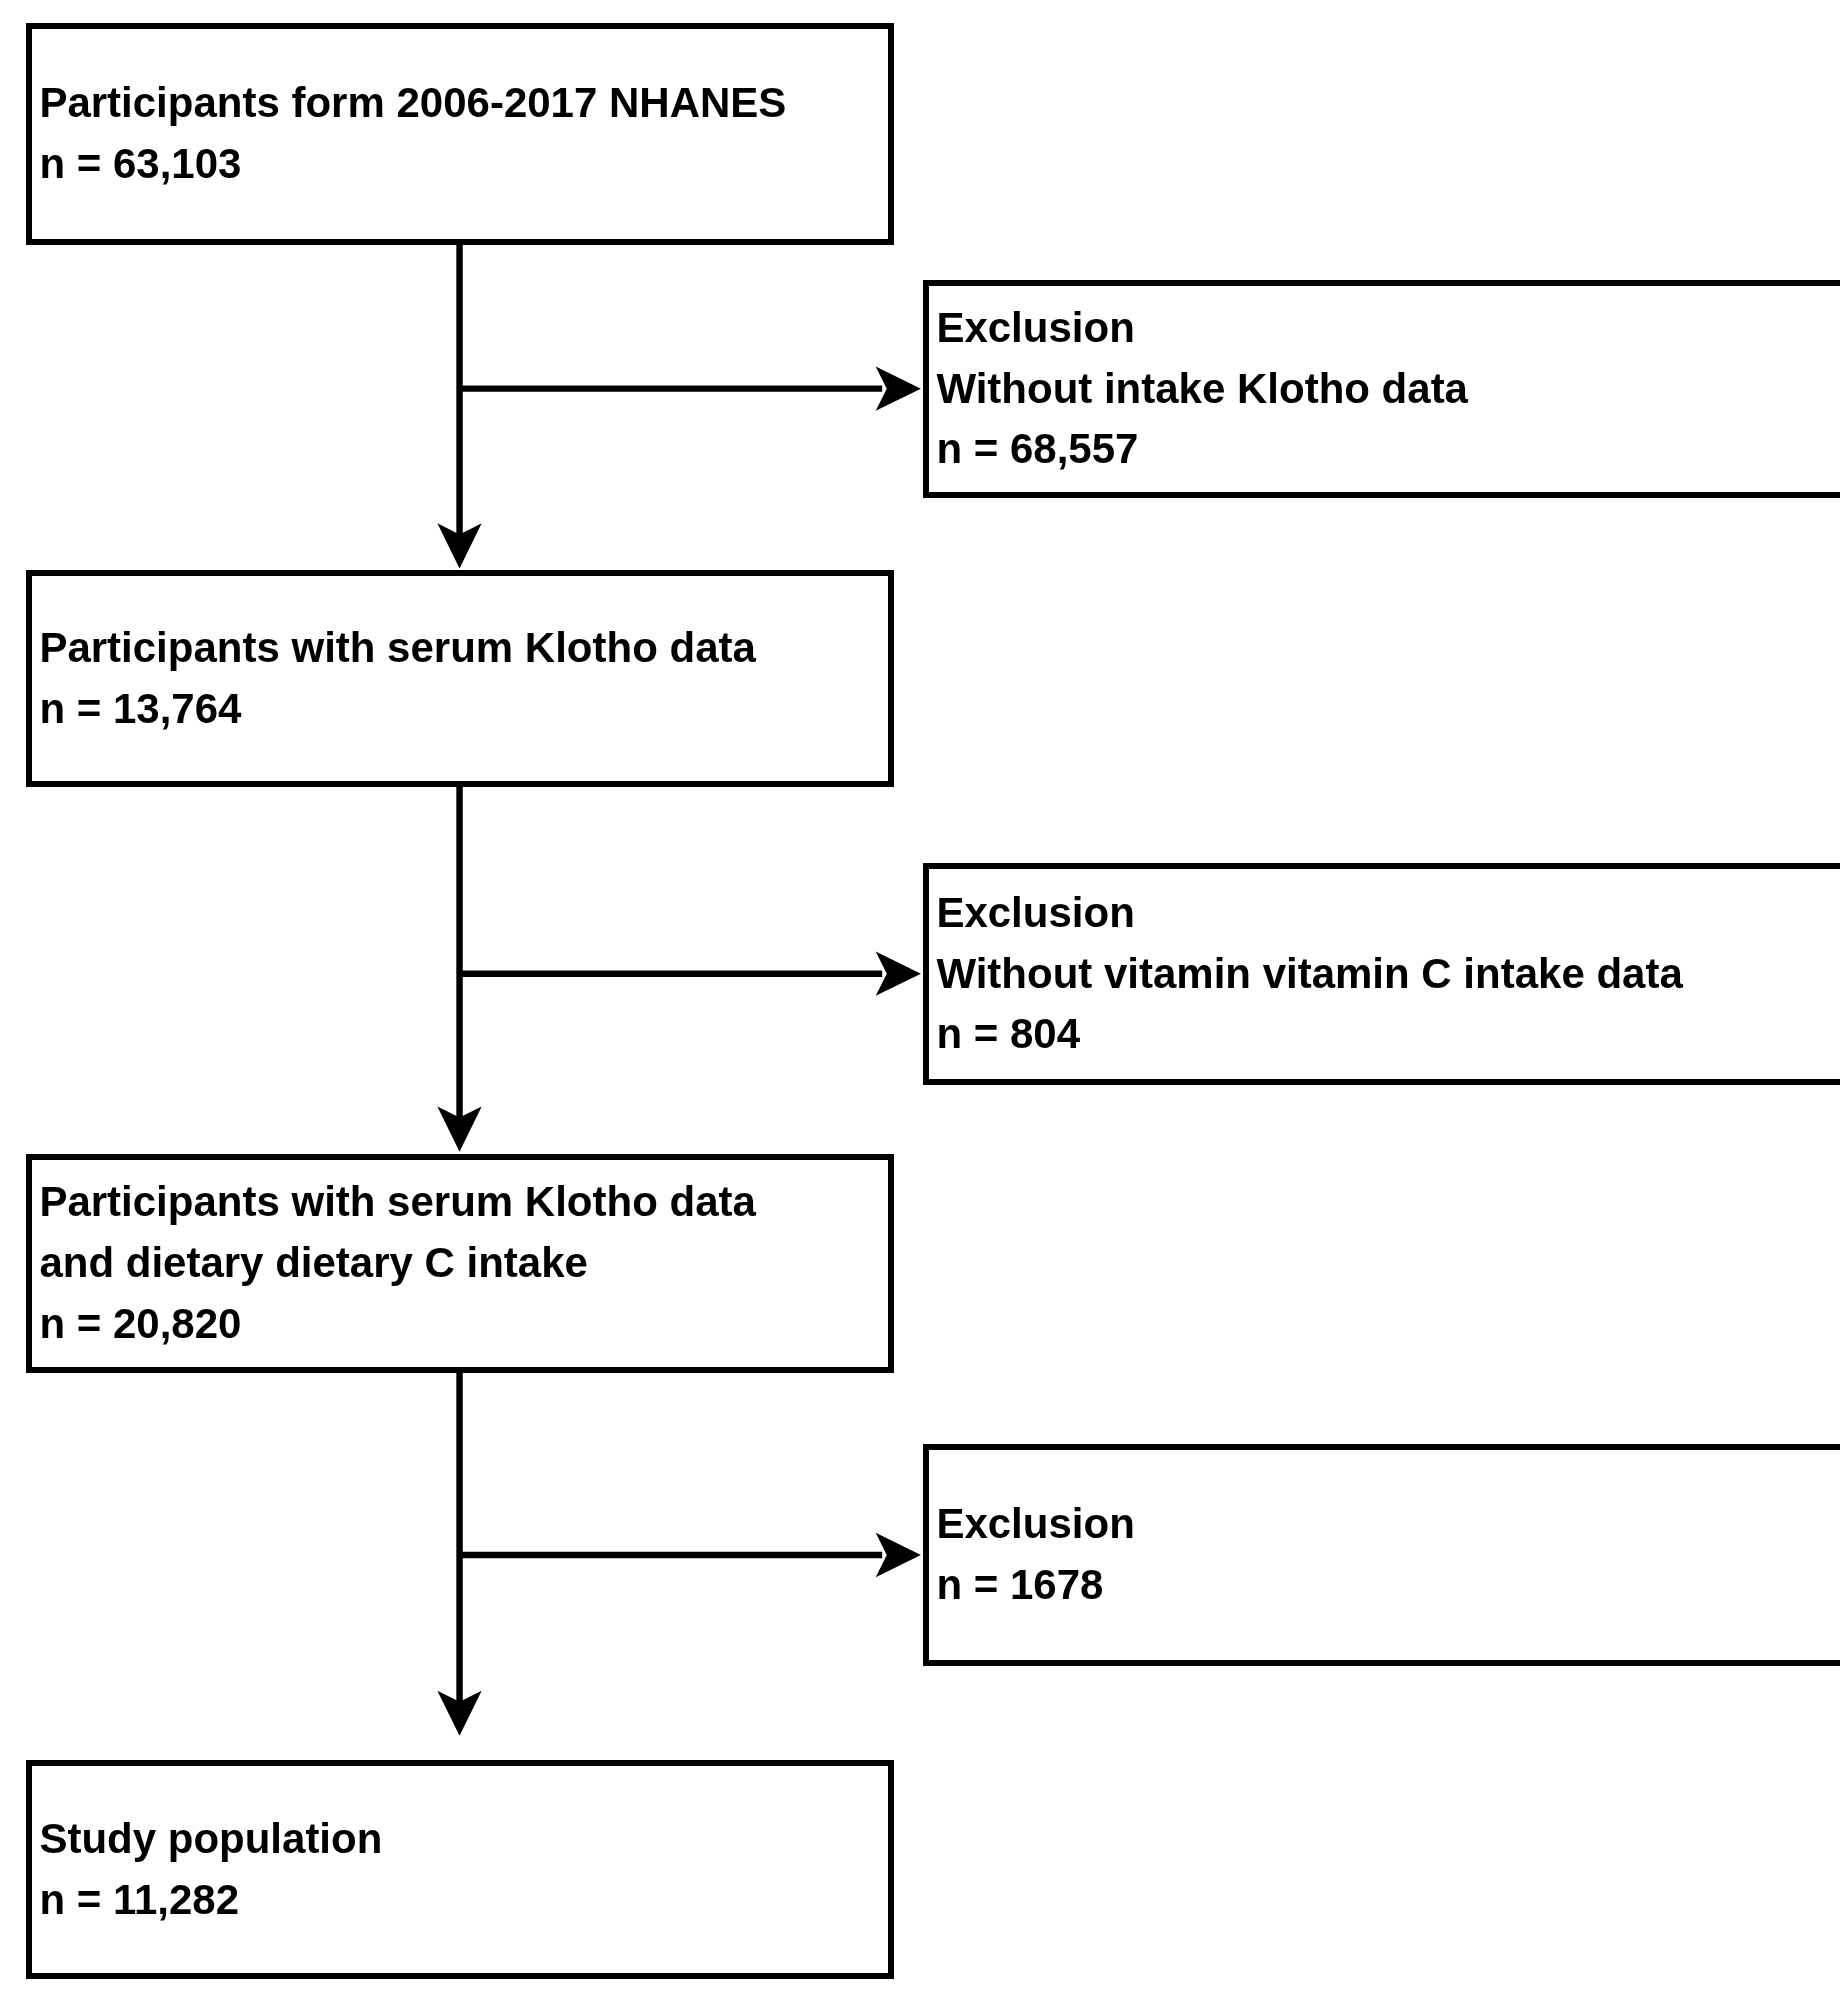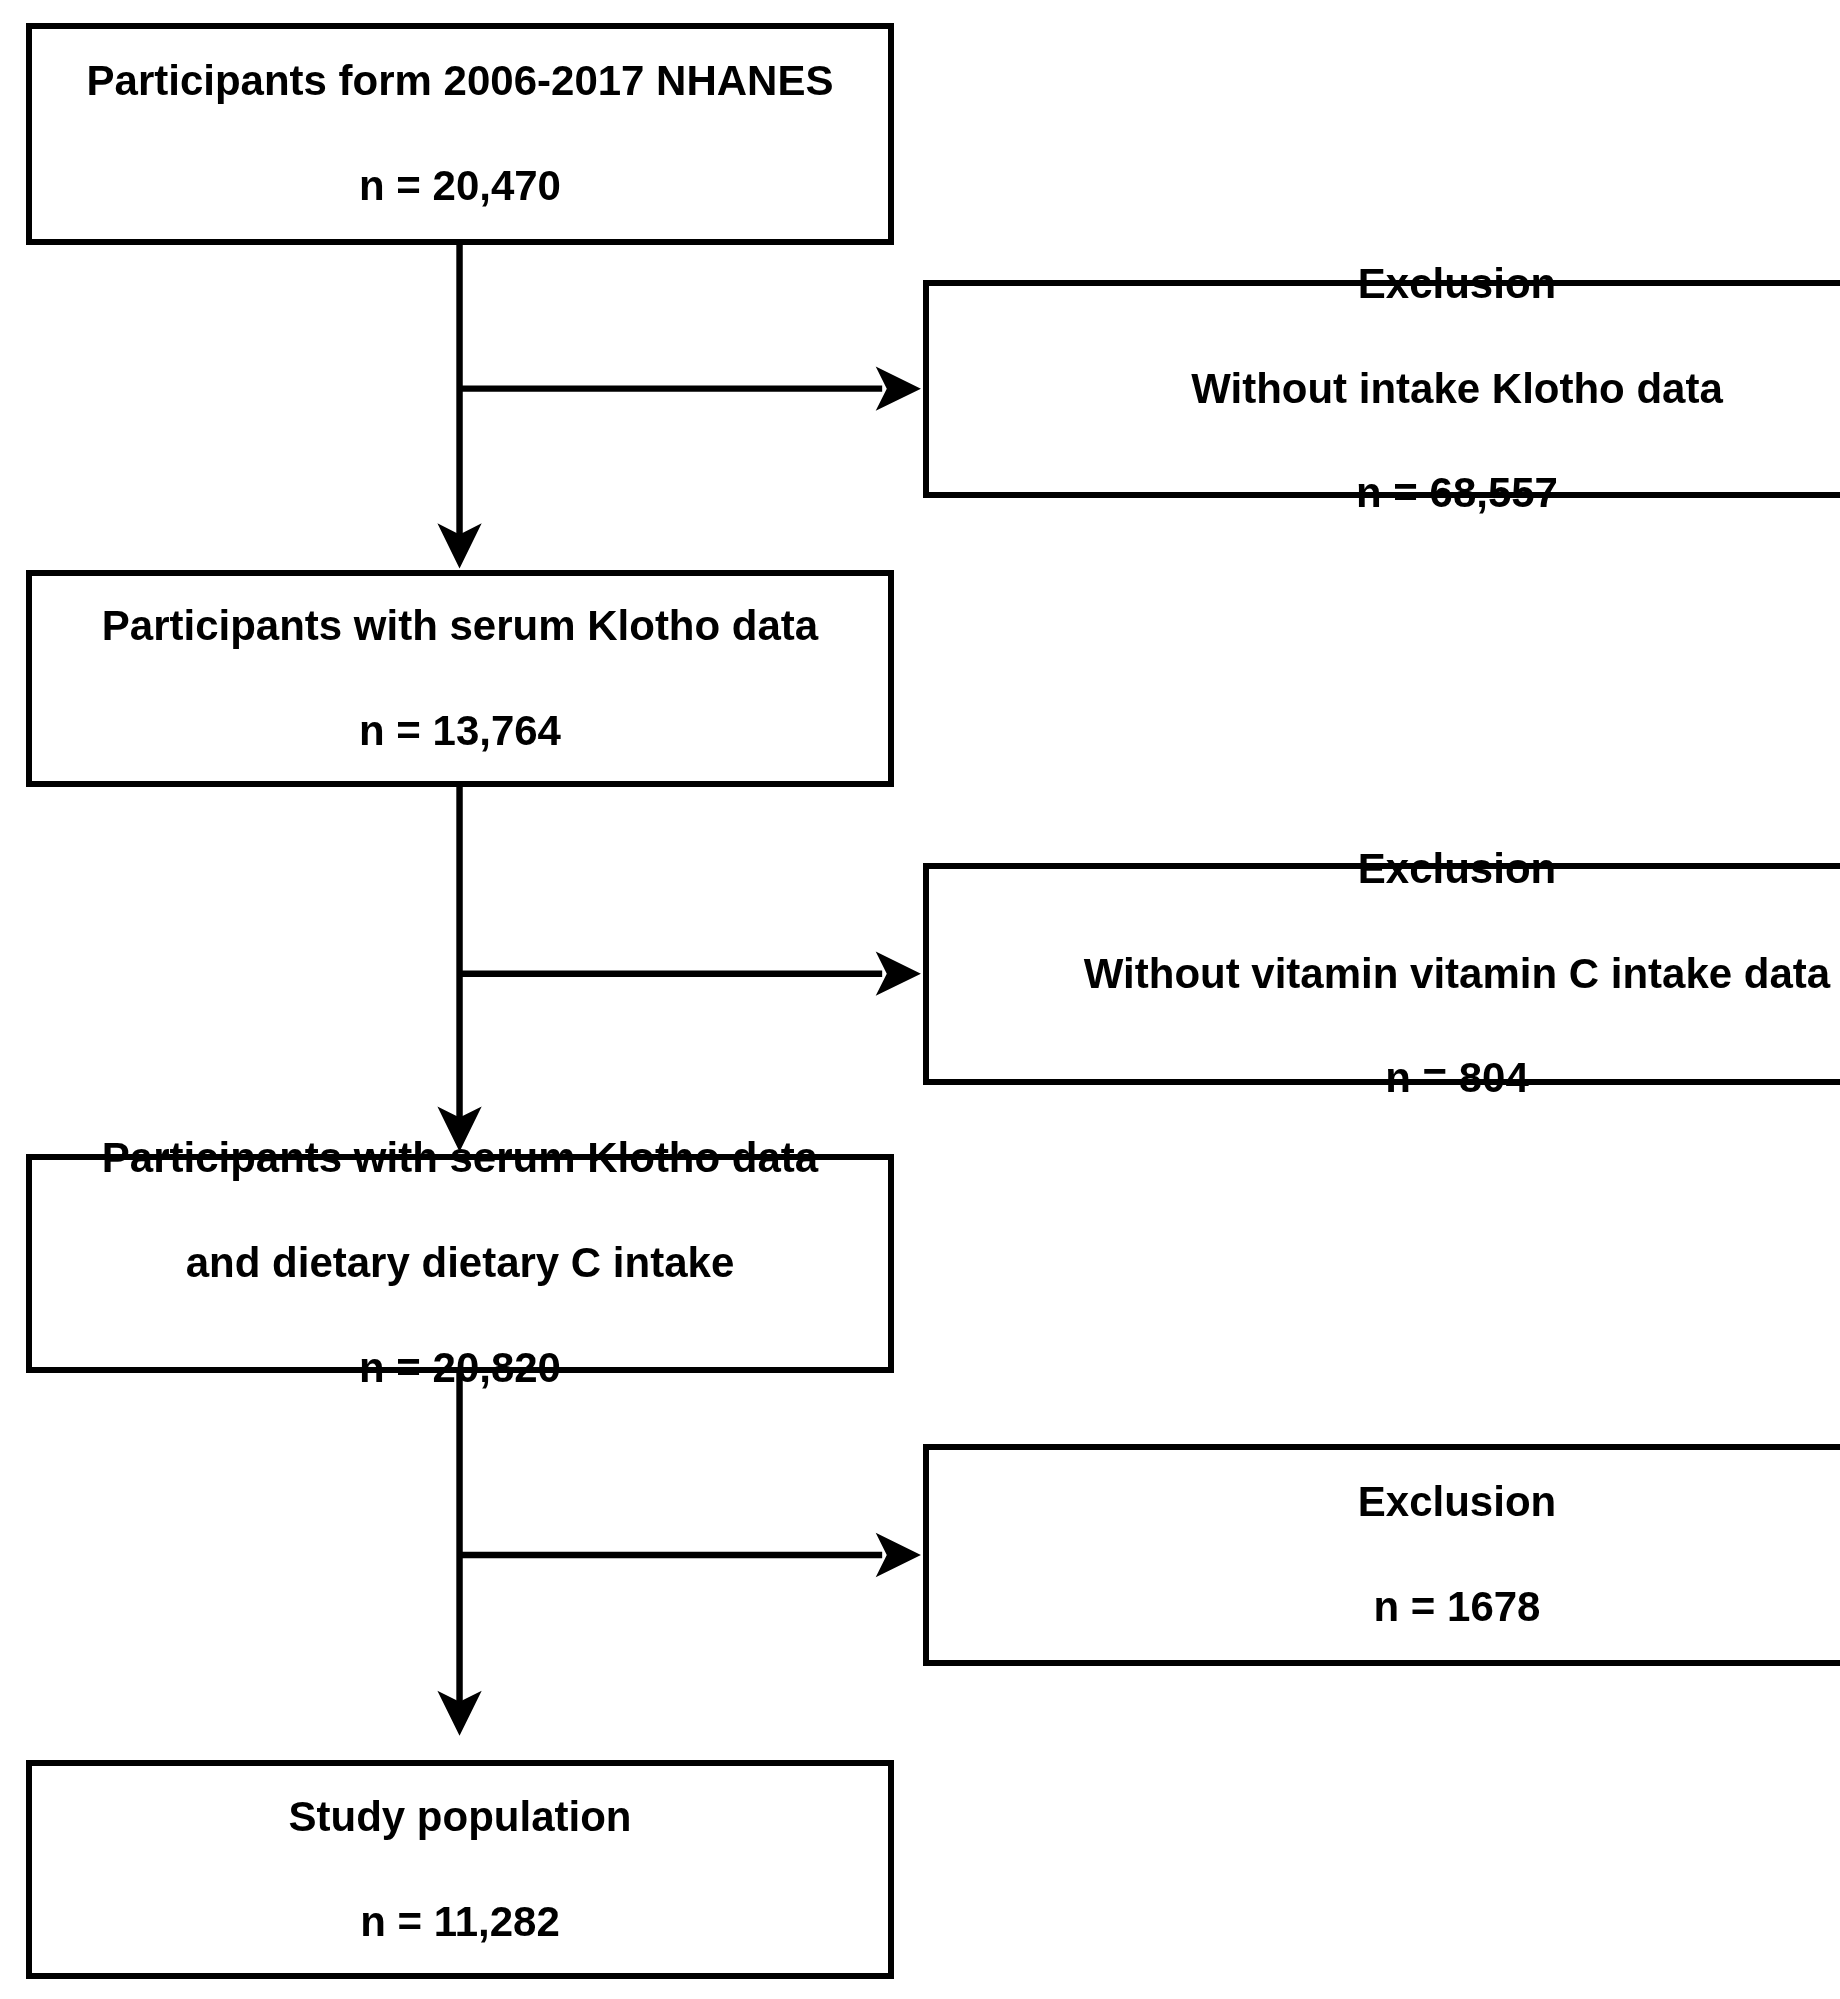--- a/index.html
+++ b/index.html
@@ -32,27 +32,26 @@
     stroke: none;
   }
   .node {
     position: absolute;
     box-sizing: border-box;
     border: 6.5px solid #000000;
     background: #ffffff;
     display: flex;
     flex-direction: column;
     justify-content: center;
-    align-items: center;
+    align-items: flex-start;
     text-align: center;
     font-weight: bold;
     font-size: 42px;
     line-height: 1.45;
     padding: 3.7px 7.4px;
-    gap: 44px;
   }
   
   .main-col  { left: 26px;   width: 868px; }
   
   .excl-col  { left: 923px; width: 1068px; }
 
   .node-1 { top: 23px;   height: 222px; }
   .node-2 { top: 570px;  height: 217px; }
   .node-3 { top: 1154px; height: 219px; }
   .node-4 { top: 1760px; height: 219px; }
@@ -94,21 +93,21 @@
     </g>
 
     <g>
       <line x1="498" y1="1685" x2="956" y2="1685"></line>
       <polygon points="998,1685 949,1661 961,1685 949,1709"></polygon>
     </g>
   </svg>
 
   <div class="node main-col node-1">
     <div>Participants form 2006-2017 NHANES</div>
-    <div>n = 20,470</div>
+    <div>n = 63,103</div>
   </div>
 
   <div class="node main-col node-2">
     <div>Participants with serum Klotho data</div>
     <div>n = 13,764</div>
   </div>
 
   <div class="node main-col node-3">
     <div>Participants with serum Klotho data</div>
     <div>and dietary dietary C intake</div>

